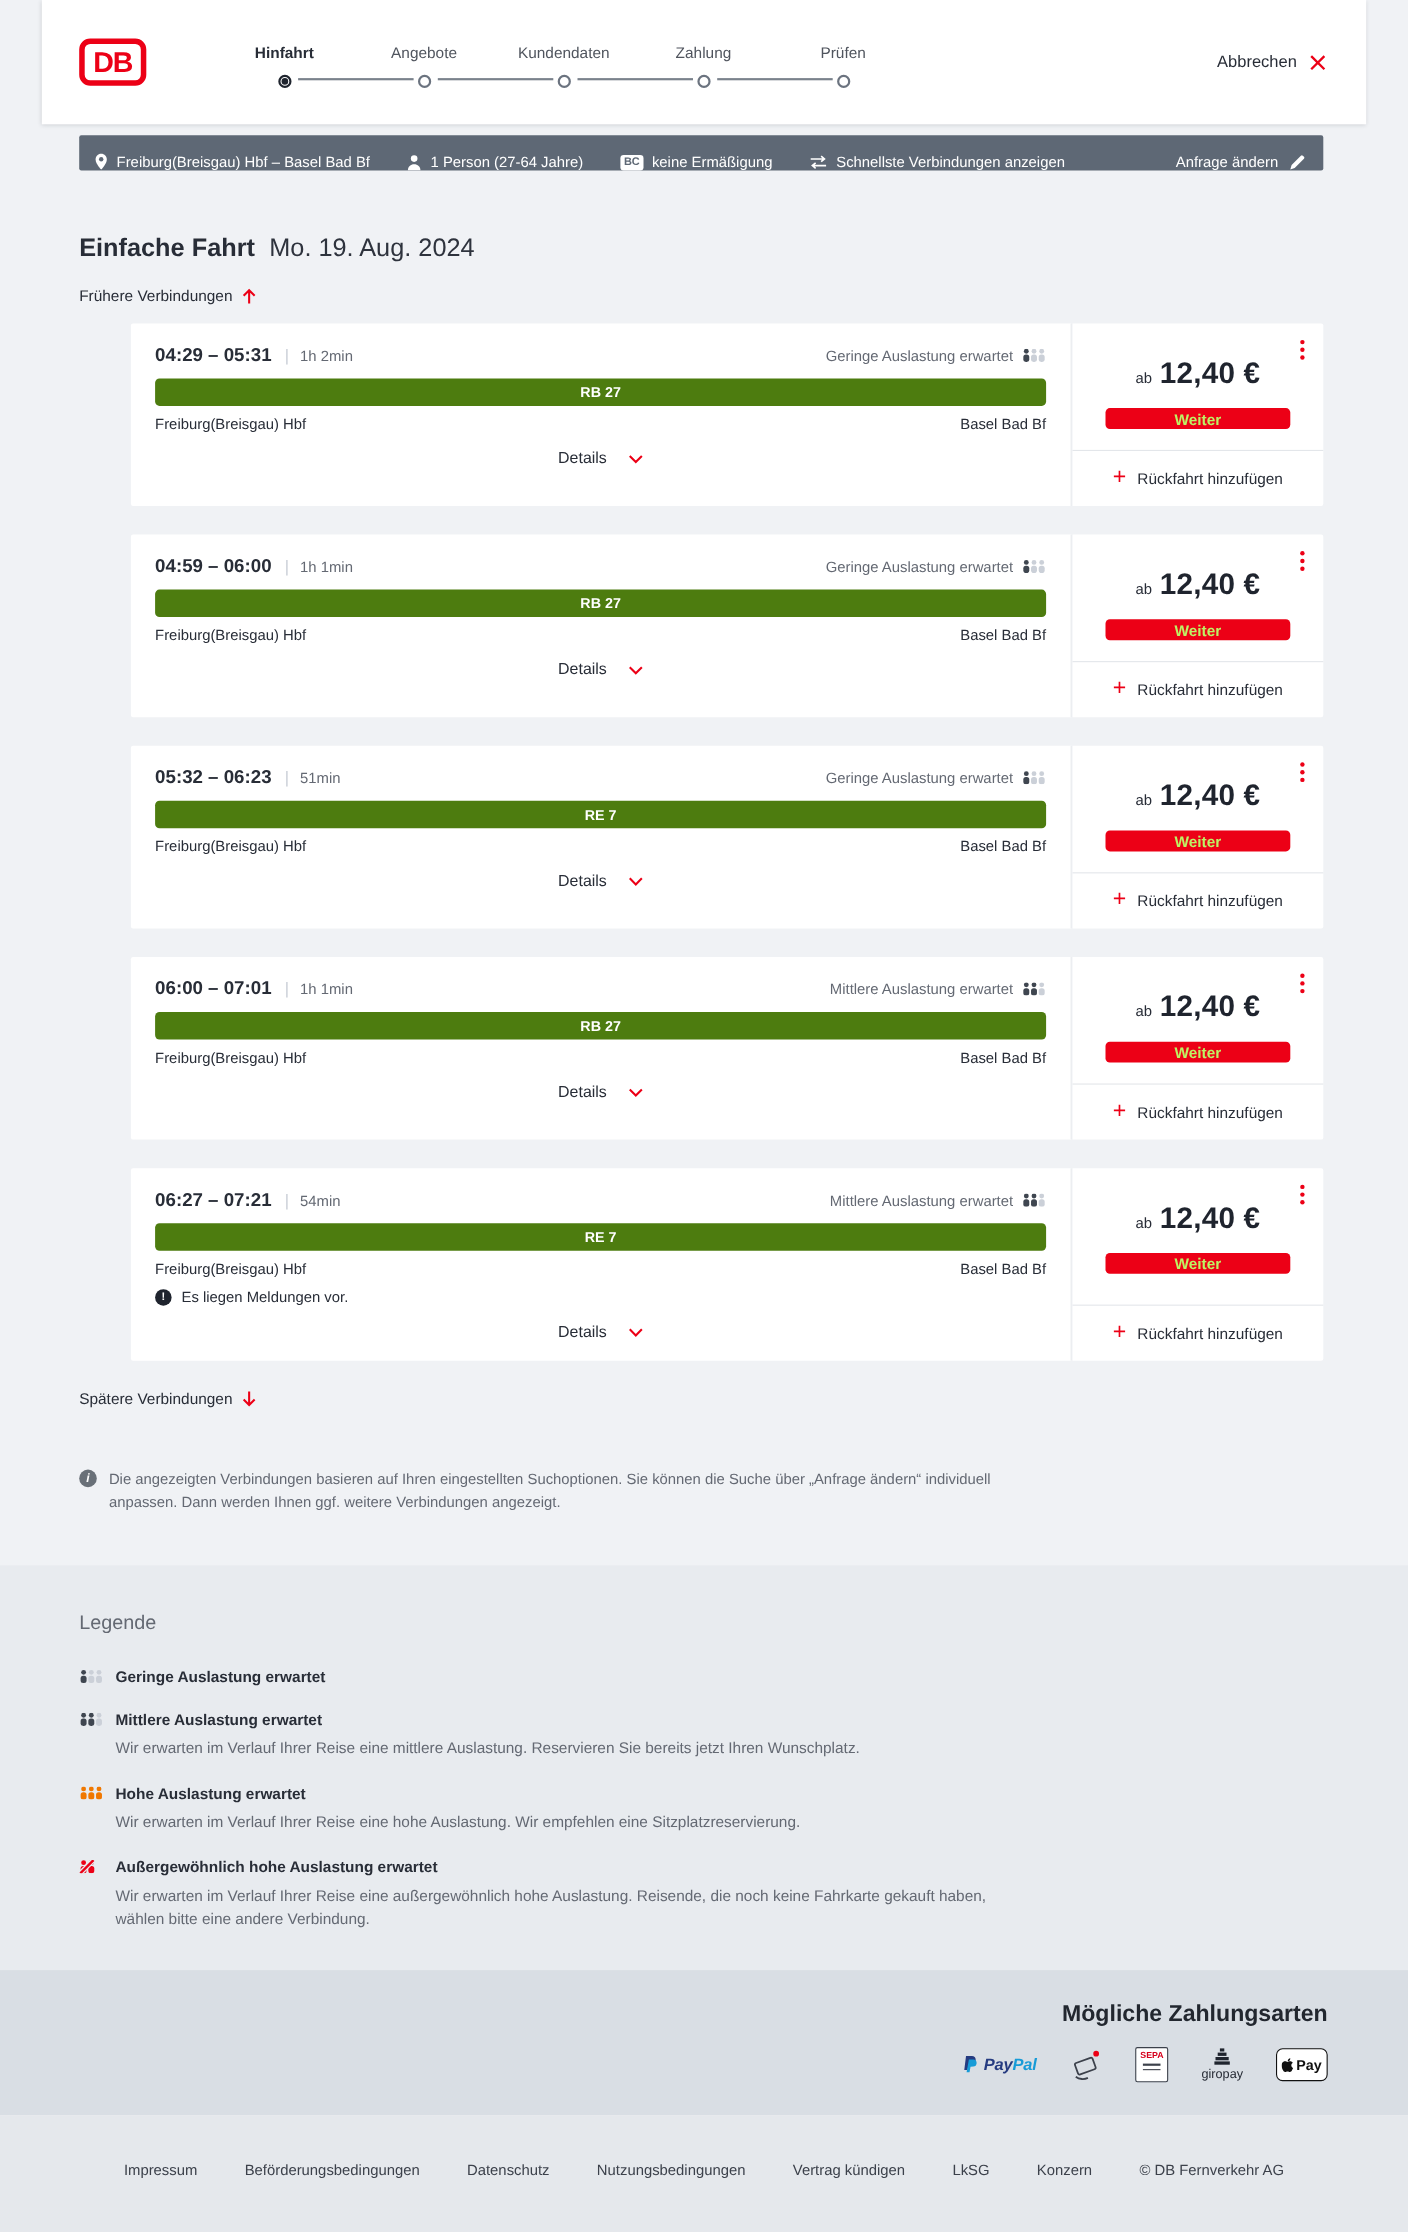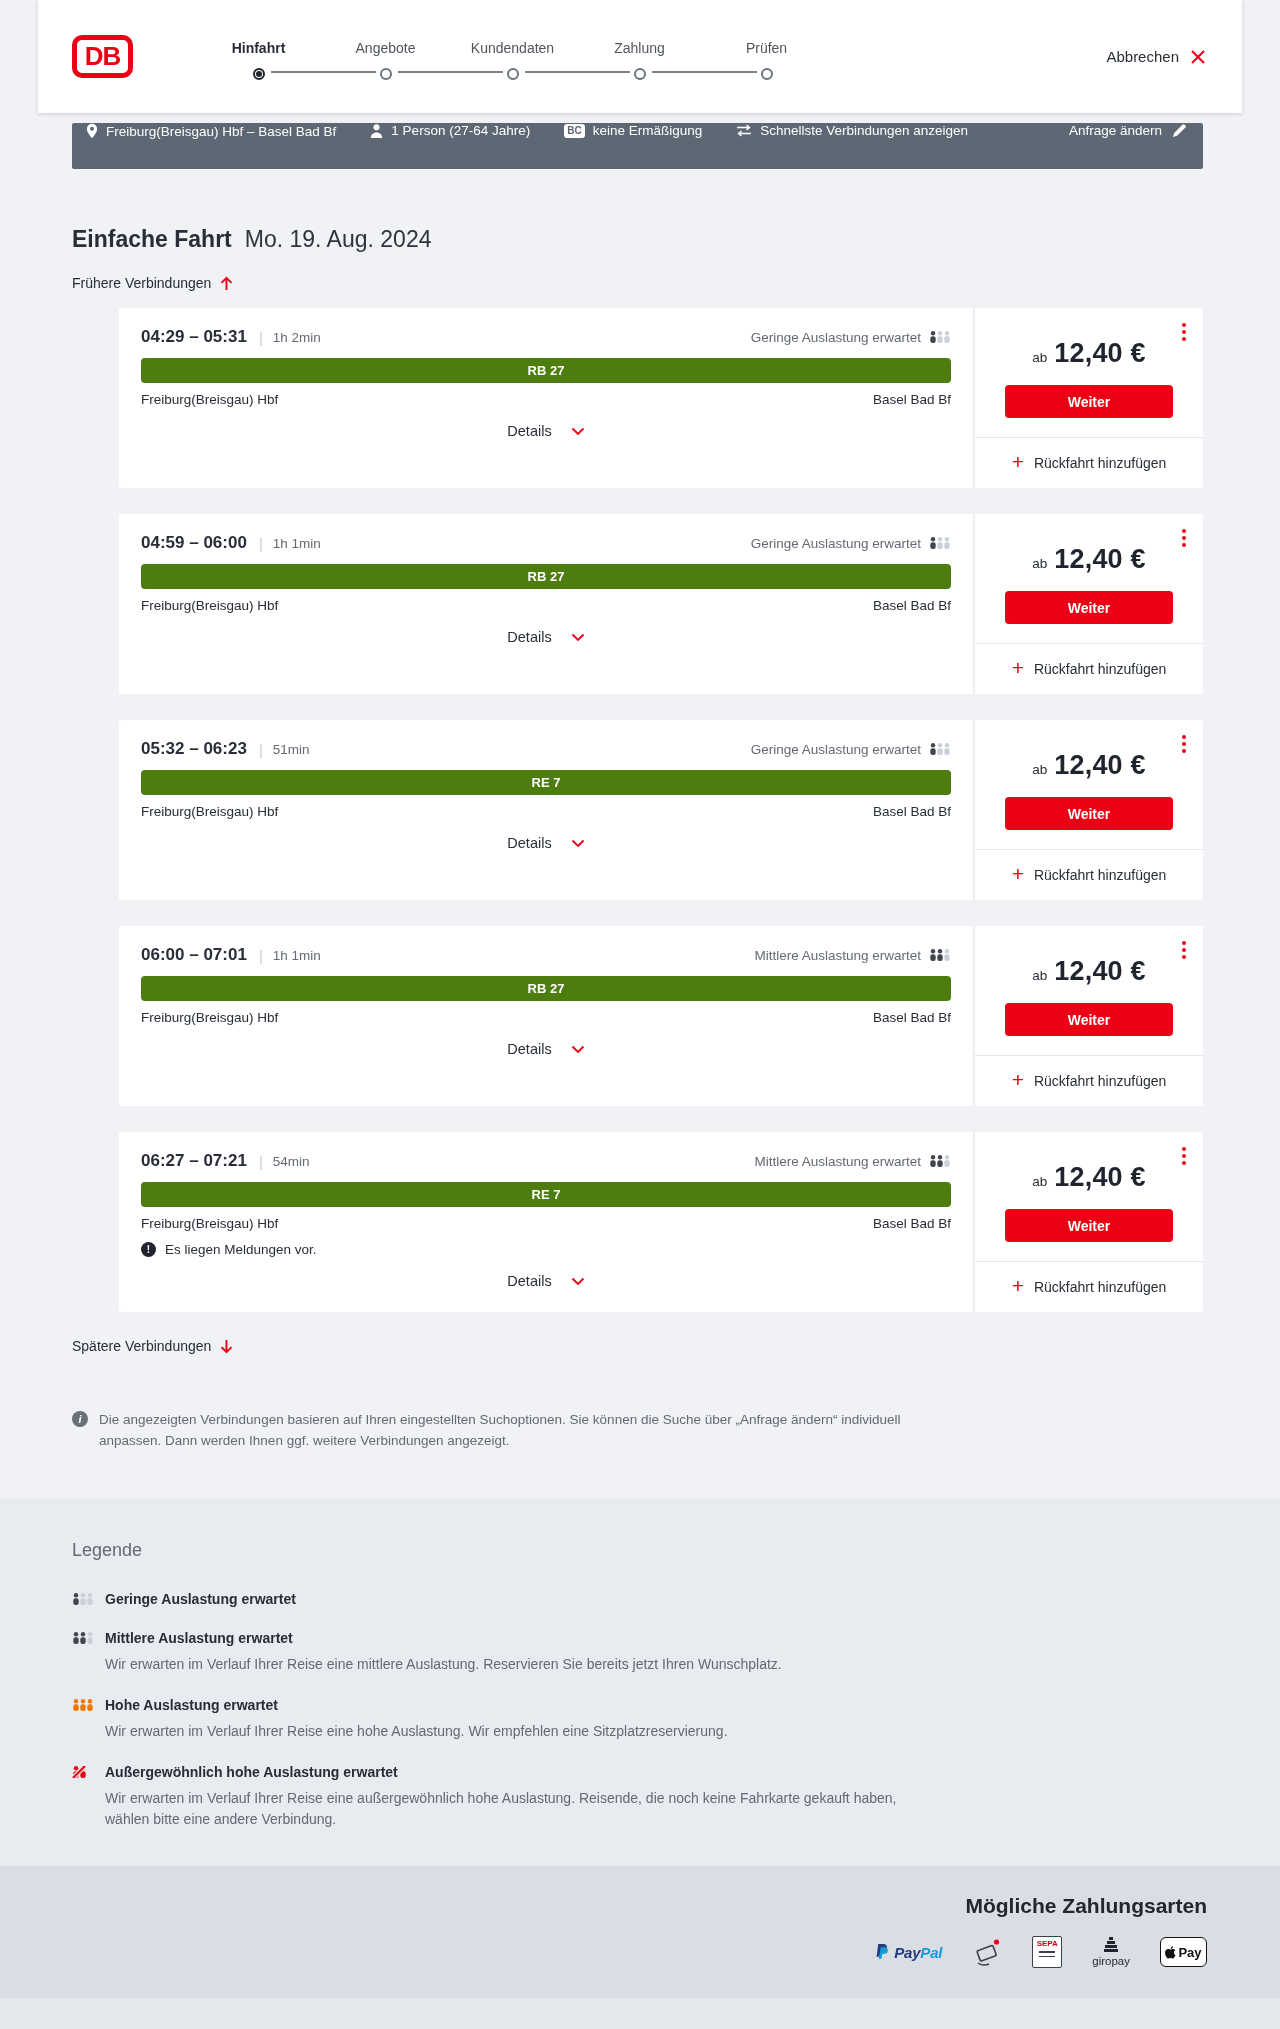--- a/index.html
+++ b/index.html
@@ -36,22 +36,22 @@
   .step-dot-inner { display: none; width: 6px; height: 6px; border-radius: 50%; background: #1f242e; }
   .step.active .step-dot-inner { display: block; }
   .step:not(:first-child)::before {
     content: ""; position: absolute; bottom: 7px; right: calc(50% + 10px);
     width: calc(100% - 22px); height: 2px; background: #7a828c;
   }
   .cancel { margin-left: auto; display: flex; align-items: flex-end; gap: 11px; font-size: 15px; color: #282d37; }
 
   
   .summary-bar {
-    margin: 10px 77px 0 72px; height: 46px; background: #5e6875; border-radius: 2px;
-    color: #fff; font-size: 13.5px; display: flex; align-items: flex-start; padding: 0 14px;
+    margin: 10px 77px 0 72px; height: 32px; background: #5e6875; border-radius: 2px;
+    color: #fff; font-size: 13.5px; display: flex; align-items: flex-end; padding: 0 14px;
   }
   .sb-group { display: flex; align-items: center; gap: 8px; margin-right: 34px; white-space: nowrap; }
   .sb-edit { margin-left: auto; margin-right: 2px; gap: 10px; display: flex; align-items: center; color: #fff; font-size: 13.5px; }
   .bc-badge {
     background: #fff; color: #5e6875; font-size: 10px; font-weight: bold;
     border-radius: 3px; padding: 2px 3px; line-height: 1;
   }
 
   
   main { padding: 57px 77px 46px 72px; }
@@ -86,21 +86,21 @@
   .conn-details { margin: 16px auto 8px; display: flex; align-items: center; gap: 19px; font-size: 14.5px; color: #282d37; }
 
   .conn-side { width: 228px; background: #fff; display: flex; flex-direction: column; border-radius: 0 2px 2px 0; }
   .conn-side-top { flex: 1; position: relative; display: flex; flex-direction: column; align-items: center; padding: 14px 0 19px; }
   .kebab { position: absolute; top: 13px; right: 15px; display: flex; flex-direction: column; gap: 3px; padding: 2px; }
   .kebab .dot { width: 4px; height: 4px; border-radius: 50%; background: #ec0016; }
   .price-row { margin-top: 16px; display: flex; align-items: baseline; gap: 7px; }
   .price-prefix { font-size: 13.5px; color: #282d37; }
   .price { font-size: 27px; font-weight: 800; letter-spacing: .2px; color: #1f242e; }
   .weiter {
-    margin-top: 16px; width: 168px; height: 33px; background: #ec0016; color: #ffffff;
+    margin-top: 16px; width: 168px; height: 19px; background: #ec0016; color: #bef264;
     font-size: 14px; font-weight: bold; border-radius: 4px;
   }
   .conn-side-bottom { border-top: 1px solid #e3e6ea; height: 51px; display: flex; align-items: center; justify-content: center; }
   .add-return { display: flex; align-items: center; gap: 10px; font-size: 14px; color: #282d37; }
   .plus-icon { color: #ec0016; font-size: 21px; font-weight: 400; line-height: 1; margin-top: -3px; }
 
   .info-note { display: flex; gap: 11px; margin-top: 56px; max-width: 830px; }
   .info-icon {
     width: 16px; height: 16px; border-radius: 50%; background: #697078; color: #fff;
     font-size: 11px; font-weight: bold; font-style: italic;

